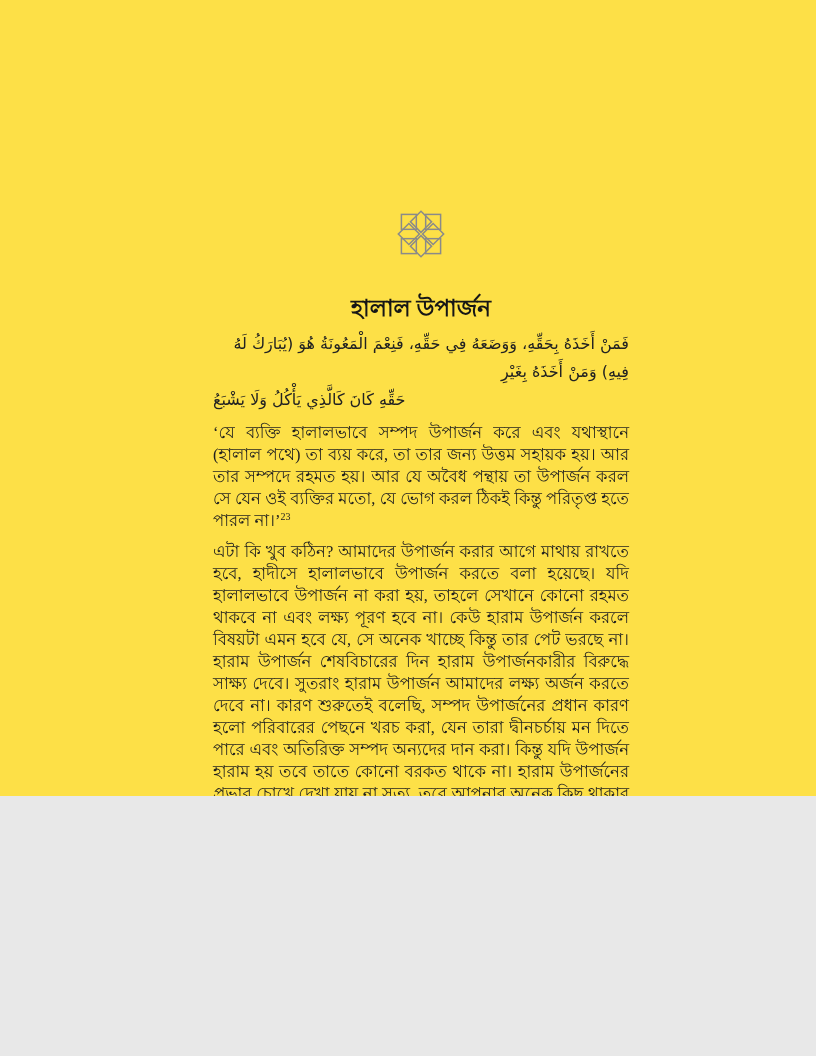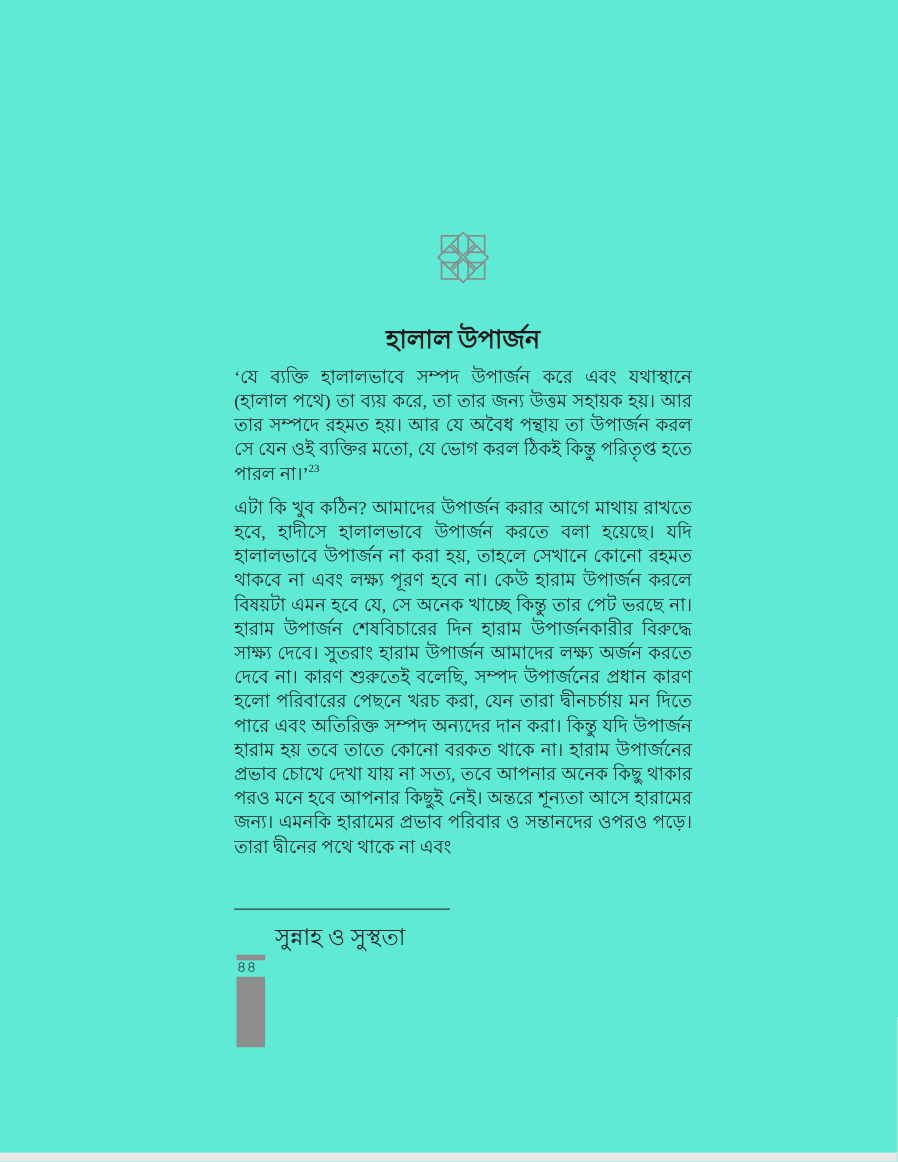--- a/index.html
+++ b/index.html
@@ -1,20 +1,20 @@
 <!DOCTYPE html>
 <html><head>
 <meta charset="utf-8">
 <style>
   html,body{margin:0;padding:0;background:#e8e8e8;}
   .page{
     position:relative;
-    width:816px;height:1048px;
+    width:816px;height:796px;
     margin:0 auto;
-    background:#5eead4;
+    background:#fde047;
     overflow:hidden;
     font-family:"Liberation Serif","DejaVu Serif",serif;
     color:#1f1f1f;
   }
   .content{
     position:absolute;
     left:213px;top:0;
     width:416px;
     padding-top:206px;
   }
@@ -119,20 +119,22 @@
           <rect x="9" y="22" width="16" height="16" transform="rotate(45 17 30)"></rect>
           <rect x="9" y="9" width="16" height="16" transform="rotate(0 17 17)"></rect>
         </g>
       </svg>
     </div>
 
     <h1 class="heading">হালাল উপার্জন</h1>
 
 
     <div class="arabic">
+      <div class="ar-line1" dir="rtl">فَمَنْ أَخَذَهُ بِحَقِّهِ، وَوَضَعَهُ فِي حَقِّهِ، فَنِعْمَ الْمَعُونَةُ هُوَ (يُبَارَكُ لَهُ فِيهِ)  وَمَنْ أَخَذَهُ بِغَيْرِ</div>
+      <div class="ar-line2" dir="rtl">حَقِّهِ كَانَ كَالَّذِي يَأْكُلُ وَلَا يَشْبَعُ</div>
     </div>
 
     <p class="para quote"><span>‘যে ব্যক্তি হালালভাবে সম্পদ উপার্জন করে এবং যথাস্থানে (হালাল পথে) তা ব্যয় করে, তা তার জন্য উত্তম সহায়ক হয়। আর তার সম্পদে রহমত হয়। আর যে অবৈধ পন্থায় তা উপার্জন করল সে যেন ওই ব্যক্তির মতো, যে ভোগ করল ঠিকই কিন্তু পরিতৃপ্ত হতে পারল না।’</span><sup>23</sup></p>
 
     <p class="para body-para">এটা কি খুব কঠিন? আমাদের উপার্জন করার আগে মাথায় রাখতে হবে, হাদীসে হালালভাবে উপার্জন করতে বলা হয়েছে। যদি হালালভাবে উপার্জন না করা হয়, তাহলে সেখানে কোনো রহমত থাকবে না এবং লক্ষ্য পূরণ হবে না। কেউ হারাম উপার্জন করলে বিষয়টা এমন হবে যে, সে অনেক খাচ্ছে কিন্তু তার পেট ভরছে না। হারাম উপার্জন শেষবিচারের দিন হারাম উপার্জনকারীর বিরুদ্ধে সাক্ষ্য দেবে। সুতরাং হারাম উপার্জন আমাদের লক্ষ্য অর্জন করতে দেবে না। কারণ শুরুতেই বলেছি, সম্পদ উপার্জনের প্রধান কারণ হলো পরিবারের পেছনে খরচ করা, যেন তারা দ্বীনচর্চায় মন দিতে পারে এবং অতিরিক্ত সম্পদ অন্যদের দান করা। কিন্তু যদি উপার্জন হারাম হয় তবে তাতে কোনো বরকত থাকে না। হারাম উপার্জনের প্রভাব চোখে দেখা যায় না সত্য, তবে আপনার অনেক কিছু থাকার পরও মনে হবে আপনার কিছুই নেই। অন্তরে শূন্যতা আসে হারামের জন্য। এমনকি হারামের প্রভাব পরিবার ও সন্তানদের ওপরও পড়ে। তারা দ্বীনের পথে থাকে না এবং</p>
 
   </div>
 
   <div class="footnote-rule"></div>
 

